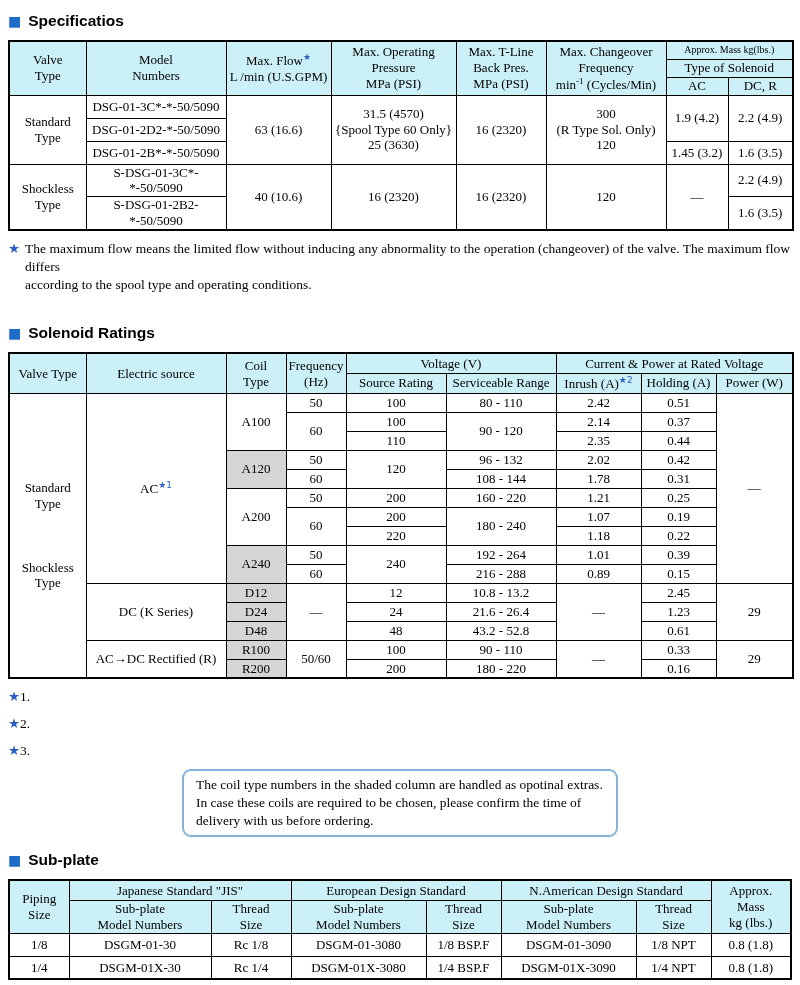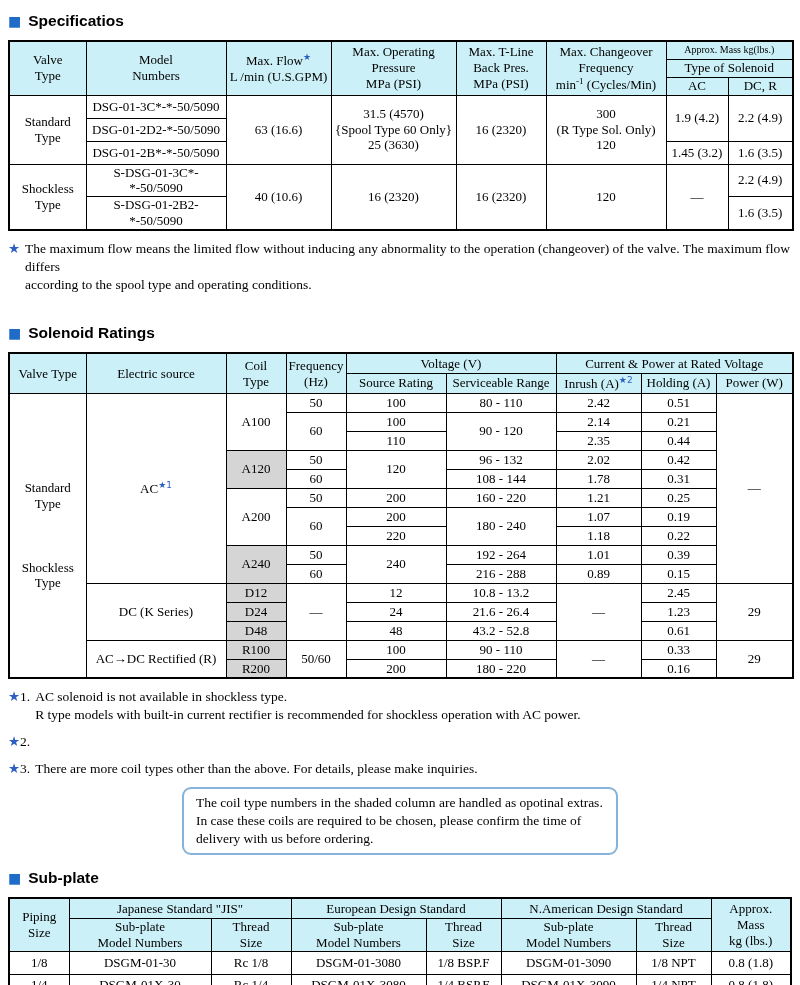--- a/index.html
+++ b/index.html
@@ -191,21 +191,21 @@
         <td data-bind="sol.rows.r1.range">80  -  110</td>
         <td data-bind="sol.rows.r1.inrush">2.42</td>
         <td data-bind="sol.rows.r1.holding">0.51</td>
         <td rowspan="10" data-bind="sol.power_ac">—</td>
       </tr>
       <tr>
         <td rowspan="2" data-bind="sol.rows.r2.freq">60</td>
         <td data-bind="sol.rows.r2.source">100</td>
         <td rowspan="2" data-bind="sol.rows.r2.range">90  -  120</td>
         <td data-bind="sol.rows.r2.inrush">2.14</td>
-        <td data-bind="sol.rows.r2.holding">0.21</td>
+        <td data-bind="sol.rows.r2.holding">0.37</td>
       </tr>
       <tr>
         <td data-bind="sol.rows.r3.source">110</td>
         <td data-bind="sol.rows.r3.inrush">2.35</td>
         <td data-bind="sol.rows.r3.holding">0.44</td>
       </tr>
       <tr>
         <td rowspan="2" class="shade" data-bind="sol.coils.a120">A120</td>
         <td data-bind="sol.rows.r4.freq">50</td>
         <td rowspan="2" data-bind="sol.rows.r4.source">120</td>
@@ -289,29 +289,26 @@
         <td class="shade" data-bind="sol.coils.r200">R200</td>
         <td data-bind="sol.rows.r15.source">200</td>
         <td data-bind="sol.rows.r15.range">180  -  220</td>
         <td data-bind="sol.rows.r15.holding">0.16</td>
       </tr>
     </tbody>
   </table>
 
   <div class="note">
     <span class="marker"><span class="star" data-bind="sol.notes.0.star">★</span><span data-bind="sol.notes.0.num">1.</span></span>
-    <div data-bind="sol.notes.0.text">AC solenoid is not available in shockless type.
-R type models with built-in current rectifier is recommended for shockless operation with AC power.</div>
   </div>
   <div class="note">
     <span class="marker"><span class="star" data-bind="sol.notes.1.star">★</span><span data-bind="sol.notes.1.num">2.</span></span>
   </div>
   <div class="note">
     <span class="marker"><span class="star" data-bind="sol.notes.2.star">★</span><span data-bind="sol.notes.2.num">3.</span></span>
-    <div data-bind="sol.notes.2.text">There are more coil types other than the above.  For details, please make inquiries.</div>
   </div>
 
   <div class="callout" data-bind="callout.text">The coil type numbers in the shaded column are handled as opotinal extras.
 In case these coils are required to be chosen, please confirm the time of
 delivery with us before ordering.</div>
 
   <div class="section-title">
     <span class="bullet" data-bind="sub.bullet">■</span>
     <span data-bind="sub.title">Sub-plate</span>
   </div>

